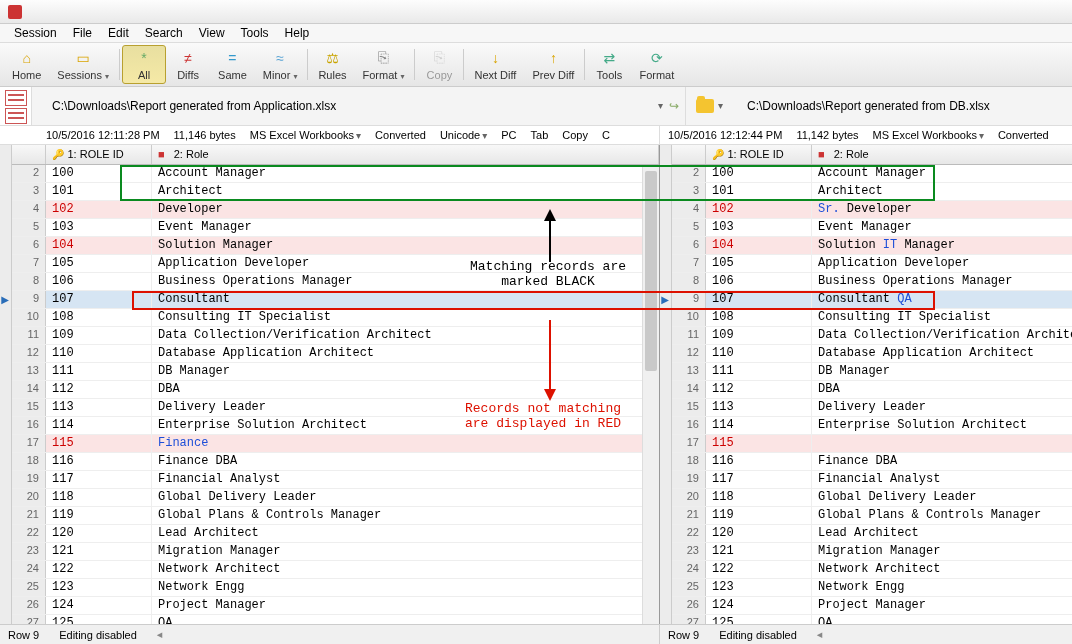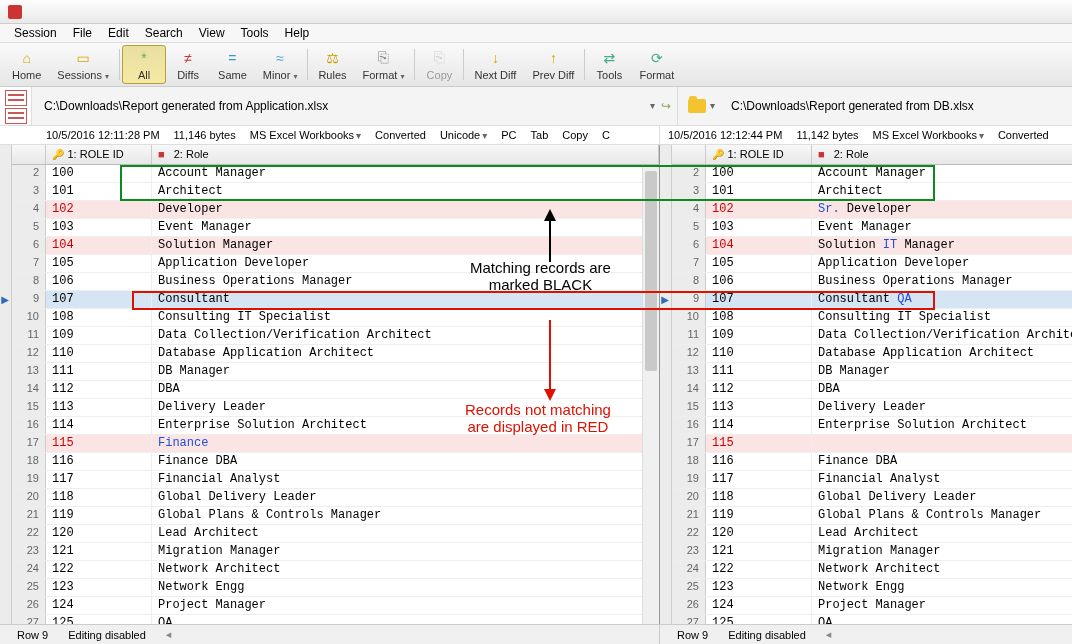--- a/index.html
+++ b/index.html
@@ -35,21 +35,21 @@
   }
   .toolbar-btn.pressed {
     background:linear-gradient(#e8dfa0,#f5e9a6);border:1px solid #b8a030;border-radius:3px;
   }
   .toolbar-sep {width:1px;background:#ccc;margin:4px 2px;}
   .toolbar-btn .ticon {width:20px;height:20px;margin-bottom:1px;display:flex;align-items:center;justify-content:center;font-size:14px;}
   .filebar {
     display:flex;gap:6px;background:#f4f4f4;border-bottom:1px solid #ddd;
   }
   .file-side {
-    display:flex;align-items:center;padding:3px 6px;gap:6px;font-size:12px;white-space:nowrap;overflow:hidden;
+    display:flex;align-items:center;padding:3px 6px;gap:6px;font-size:12px;white-space:nowrap;overflow:hidden;margin-left:8px;
   }
   .file-side.left {flex:0 0 640px;border-right:1px solid #ddd;}
   .file-side.right {flex:1;}
   .small-dd {font-size:10px;color:#666;}
   .infobar {
     display:flex;background:#fff;border-bottom:1px solid #ddd;font-size:11px;
   }
   .info-side {display:flex;gap:10px;padding:3px 6px;align-items:center;white-space:nowrap;overflow:hidden;}
   .info-side.left{flex:0 0 660px;border-right:1px solid #ddd;}
   .info-side.right{flex:1;}
@@ -73,27 +73,27 @@
   .cell{border-right:1px solid #eee;padding:1px 6px;overflow:hidden;white-space:nowrap;}
   .c-num{width:34px;text-align:right;background:#ececec;color:#666;border-right:1px solid #ccc;font-family:"Segoe UI",sans-serif;font-size:11px;}
   .c-id{width:106px;text-align:left;padding-right:8px;}
   .c-role{flex:1;}
   .red{color:#c00;}
   .grid .c-role .red{color:#1d4ed8;}
 
   .green-box{position:absolute;border:2px solid #0a8a1f;pointer-events:none;z-index:5;}
   .red-box{position:absolute;border:2px solid #d10; pointer-events:none;z-index:5;}
 
-  .anno{position:absolute;font-family:Liberation Sans, sans-serif;font-size:15px;z-index:6;pointer-events:none;}
+  .anno{position:absolute;font-family:Liberation Mono, monospace;font-size:13px;z-index:6;pointer-events:none;}
   .anno.black{color:#000;}
   .anno.red{color:#d10;}
   svg.arrow{position:absolute;z-index:6;pointer-events:none;}
 
   .statusbar{position:absolute;bottom:0;left:0;right:0;height:20px;display:flex;background:#f0f0f0;border-top:1px solid #ccc;font-size:11px;}
-  .status-side{display:flex;align-items:center;gap:20px;padding:0 17px;}
+  .status-side{display:flex;align-items:center;gap:20px;padding:0 8px;}
   .status-side.left{flex:0 0 660px;border-right:1px solid #ccc;}
   .scroll-thumb{position:absolute;right:0;top:20px;width:17px;bottom:0;background:#f0f0f0;border-left:1px solid #ddd;}
   .scroll-thumb .thumb{position:absolute;left:2px;right:2px;top:6px;height:200px;background:#c9c9c9;border-radius:2px;}
 
   .sel-marker{position:absolute;left:0;width:10px;height:18px;color:#2a6db8;font-size:10px;display:flex;align-items:center;justify-content:center;}
 
   .side-strip{width:32px;background:#fff;border-right:1px solid #ddd;display:flex;flex-direction:column;align-items:center;padding-top:2px;}
   .side-strip .doc-icon{width:22px;height:16px;border:1px solid #c55;background:#fff;margin:1px 0;position:relative;}
   .side-strip .doc-icon::before,.side-strip .doc-icon::after{content:"";position:absolute;left:2px;right:2px;height:2px;background:#c55;}
   .side-strip .doc-icon::before{top:3px;}

